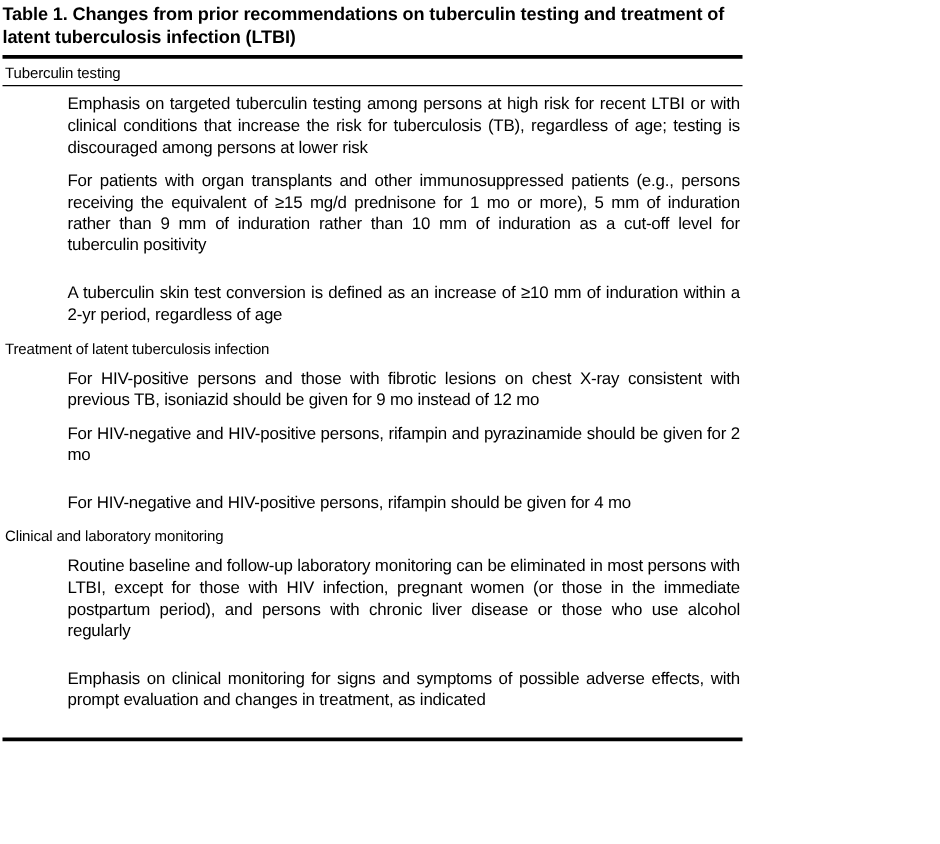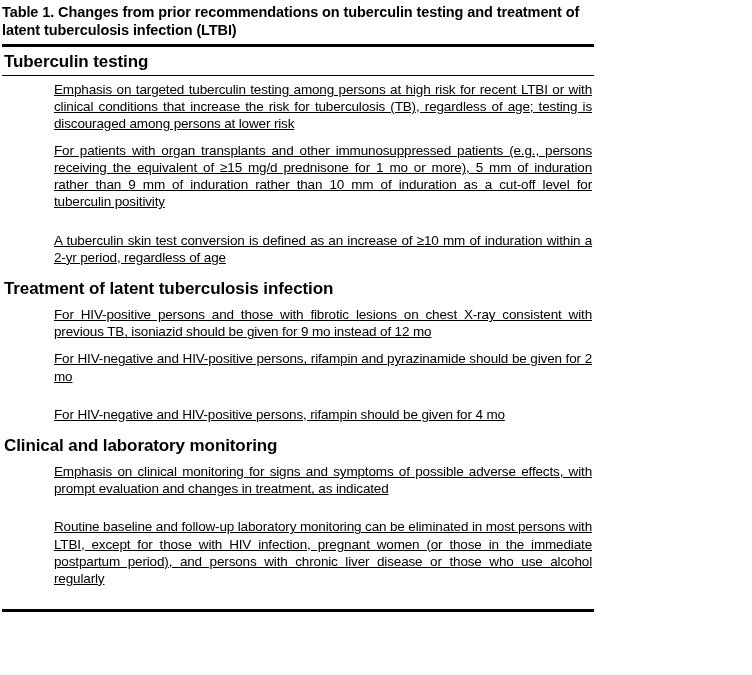--- a/index.html
+++ b/index.html
@@ -33,42 +33,41 @@
   }
   .rule-thin {
     border-top: 1.5px solid #000;
     height: 0;
     margin: 0;
   }
   .section {
     padding: 0;
   }
   .section-head {
-    font-size: 17px;
-    font-weight: bold;
+    font-size: 12px;
+    font-weight: normal;
     line-height: 1.25;
     padding: 4px 0 2px 2px;
     letter-spacing: -0.1px;
   }
   .para {
     font-size: 13.5px;
     line-height: 1.27;
     text-align: justify;
     text-justify: inter-word;
     margin: 0 2px 0 52px;
     padding: 5px 0 5px 0;
     letter-spacing: -0.15px;
   }
   .para:last-child {
     padding-bottom: 6px;
     margin-top: 11px;
   }
   .body-block {
     padding-bottom: 2px;
-    text-decoration: underline;
   }
   .bottom-space {
     height: 14px;
   }
 </style>
 </head>
 <body>
 
 <div class="table-wrap">
 
@@ -91,21 +90,21 @@
     <div class="body-block">
       <div class="para">For HIV-positive persons and those with fibrotic lesions on chest X-ray consistent with previous TB, isoniazid should be given for 9 mo instead of 12 mo</div>
       <div class="para">For HIV-negative and HIV-positive persons, rifampin and pyrazinamide should be given for 2 mo</div>
       <div class="para">For HIV-negative and HIV-positive persons, rifampin should be given for 4 mo</div>
     </div>
   </div>
 
   <div class="section">
     <div class="section-head">Clinical and laboratory monitoring</div>
     <div class="body-block">
+      <div class="para">Routine baseline and follow-up laboratory monitoring can be eliminated in most persons with LTBI, except for those with HIV infection, pregnant women (or those in the immediate postpartum period), and persons with chronic liver disease or those who use alcohol regularly</div>
       <div class="para">Emphasis on clinical monitoring for signs and symptoms of possible adverse effects, with prompt evaluation and changes in treatment, as indicated</div>
-      <div class="para">Routine baseline and follow-up laboratory monitoring can be eliminated in most persons with LTBI, except for those with HIV infection, pregnant women (or those in the immediate postpartum period), and persons with chronic liver disease or those who use alcohol regularly</div>
     </div>
   </div>
 
   <div class="bottom-space"></div>
   <div class="rule-thick"></div>
 
 </div>
 
 </body></html>

